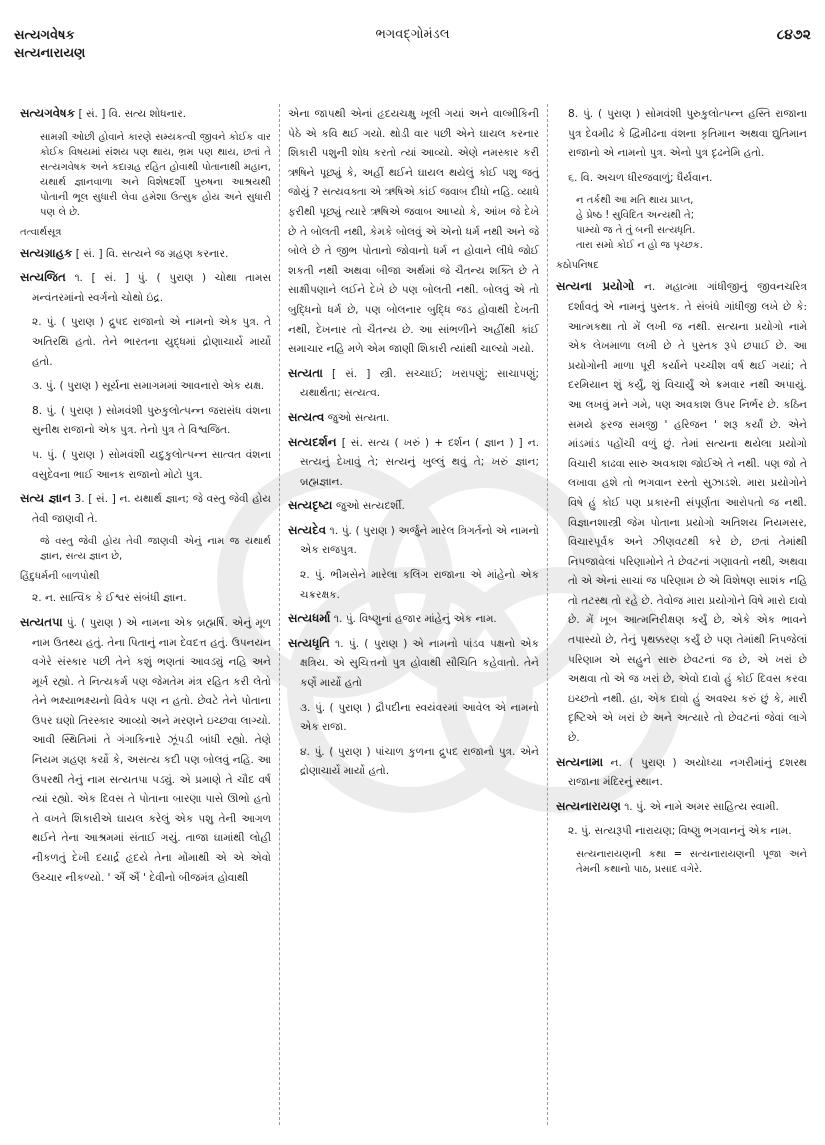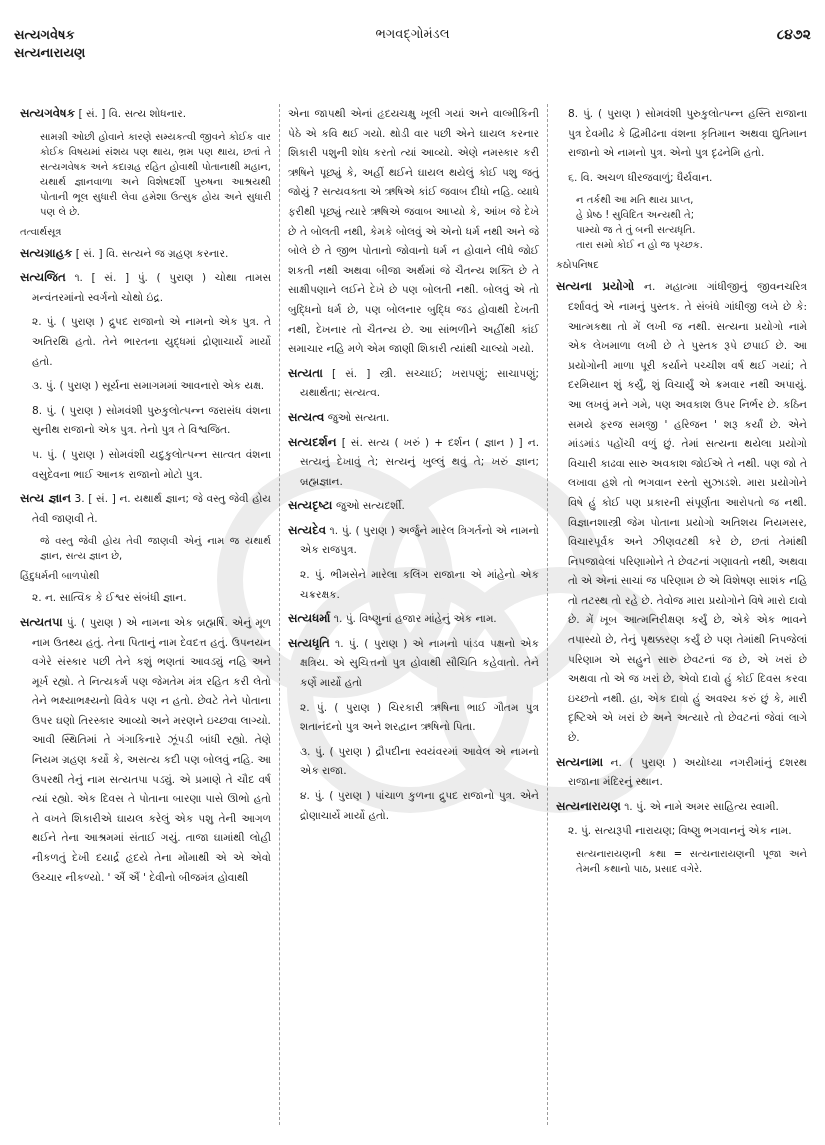--- a/index.html
+++ b/index.html
@@ -63,21 +63,20 @@
   <div class="col">
     <div class="entry">એના જાપથી એનાં હૃદયચક્ષુ ખૂલી ગયાં અને વાલ્મીકિની પેઠે એ કવિ થઈ ગયો. થોડી વાર પછી એને ઘાયલ કરનાર શિકારી પશુની શોધ કરતો ત્યાં આવ્યો. એણે નમસ્કાર કરી ઋષિને પૂછ્યું કે, અહીં થઈને ઘાયલ થયેલું કોઈ પશુ જતું જોયું ? સત્યવક્તા એ ઋષિએ કાંઈ જવાબ દીધો નહિ. વ્યાધે ફરીથી પૂછ્યું ત્યારે ઋષિએ જવાબ આપ્યો કે, આંખ જે દેખે છે તે બોલતી નથી, કેમકે બોલવું એ એનો ધર્મ નથી અને જે બોલે છે તે જીભ પોતાનો જોવાનો ધર્મ ન હોવાને લીધે જોઈ શકતી નથી અથવા બીજા અર્થમાં જે ચૈતન્ય શક્તિ છે તે સાક્ષીપણાને લઈને દેખે છે પણ બોલતી નથી. બોલવું એ તો બુદ્ધિનો ધર્મ છે, પણ બોલનાર બુદ્ધિ જડ હોવાથી દેખતી નથી, દેખનાર તો ચૈતન્ય છે. આ સાંભળીને અહીંથી કાંઈ સમાચાર નહિ મળે એમ જાણી શિકારી ત્યાંથી ચાલ્યો ગયો.</div>
     <div class="entry hang"><span class="hw">સત્યતા</span><span> [ સં. ] સ્ત્રી. સચ્ચાઈ; ખરાપણું; સાચાપણું; યથાર્થતા; સત્યત્વ.</span></div>
     <div class="entry hang"><span class="hw">સત્યત્વ</span><span> જુઓ સત્યતા.</span></div>
     <div class="entry hang"><span class="hw">સત્યદર્શન</span><span> [ સં. સત્ય ( ખરું ) + દર્શન ( જ્ઞાન ) ] ન. સત્યનું દેખાવું તે; સત્યનું ખુલ્લું થવું તે; ખરું જ્ઞાન; બ્રહ્મજ્ઞાન.</span></div>
     <div class="entry hang"><span class="hw">સત્યદૃષ્ટા</span><span> જુઓ સત્યદર્શી.</span></div>
     <div class="entry hang"><span class="hw">સત્યદેવ</span><span> ૧. પું. ( પુરાણ ) અર્જુને મારેલ ત્રિગર્તનો એ નામનો એક રાજપુત્ર.</span></div>
     <div class="sub">૨. પું. ભીમસેને મારેલા કલિંગ રાજાના એ માંહેનો એક ચક્રરક્ષક.</div>
     <div class="entry hang"><span class="hw">સત્યધર્મા</span><span> ૧. પું. વિષ્ણુનાં હજાર માંહેનું એક નામ.</span></div>
     <div class="entry hang"><span class="hw">સત્યધૃતિ</span><span> ૧. પું. ( પુરાણ ) એ નામનો પાંડવ પક્ષનો એક ક્ષત્રિય. એ સુચિત્તનો પુત્ર હોવાથી સૌચિતિ કહેવાતો. તેને કર્ણે માર્યો હતો</span></div>
-    <div class="sub">૨. પું. ( પુરાણ ) ચિરકારી ઋષિના ભાઈ ગૌતમ પુત્ર શતાનંદનો પુત્ર અને શરદ્વાન ઋષિનો પિતા.</div>
     <div class="sub">૩. પું. ( પુરાણ ) દ્રૌપદીના સ્વયંવરમાં આવેલ એ નામનો એક રાજા.</div>
     <div class="sub">૪. પું. ( પુરાણ ) પાંચાળ કુળના દ્રુપદ રાજાનો પુત્ર. એને દ્રોણાચાર્યે માર્યો હતો.</div>
   </div>
 
   <div class="col">
     <div class="sub">8. પું. ( પુરાણ ) સોમવંશી પુરુકુલોત્પન્ન હસ્તિ રાજાના પુત્ર દેવમીઢ કે દ્વિમીઢના વંશના કૃતિમાન અથવા દ્યુતિમાન રાજાનો એ નામનો પુત્ર. એનો પુત્ર દૃઢનેમિ હતો.</div>
     <div class="sub">૬. વિ. અચળ ધીરજવાળું; ધૈર્યવાન.</div>
     <div class="quote">
       <div>ન તર્કથી આ મતિ થાય પ્રાપ્ત,</div>
       <div>હે પ્રેષ્ઠ ! સુવિદિત અન્યથી તે;</div>

